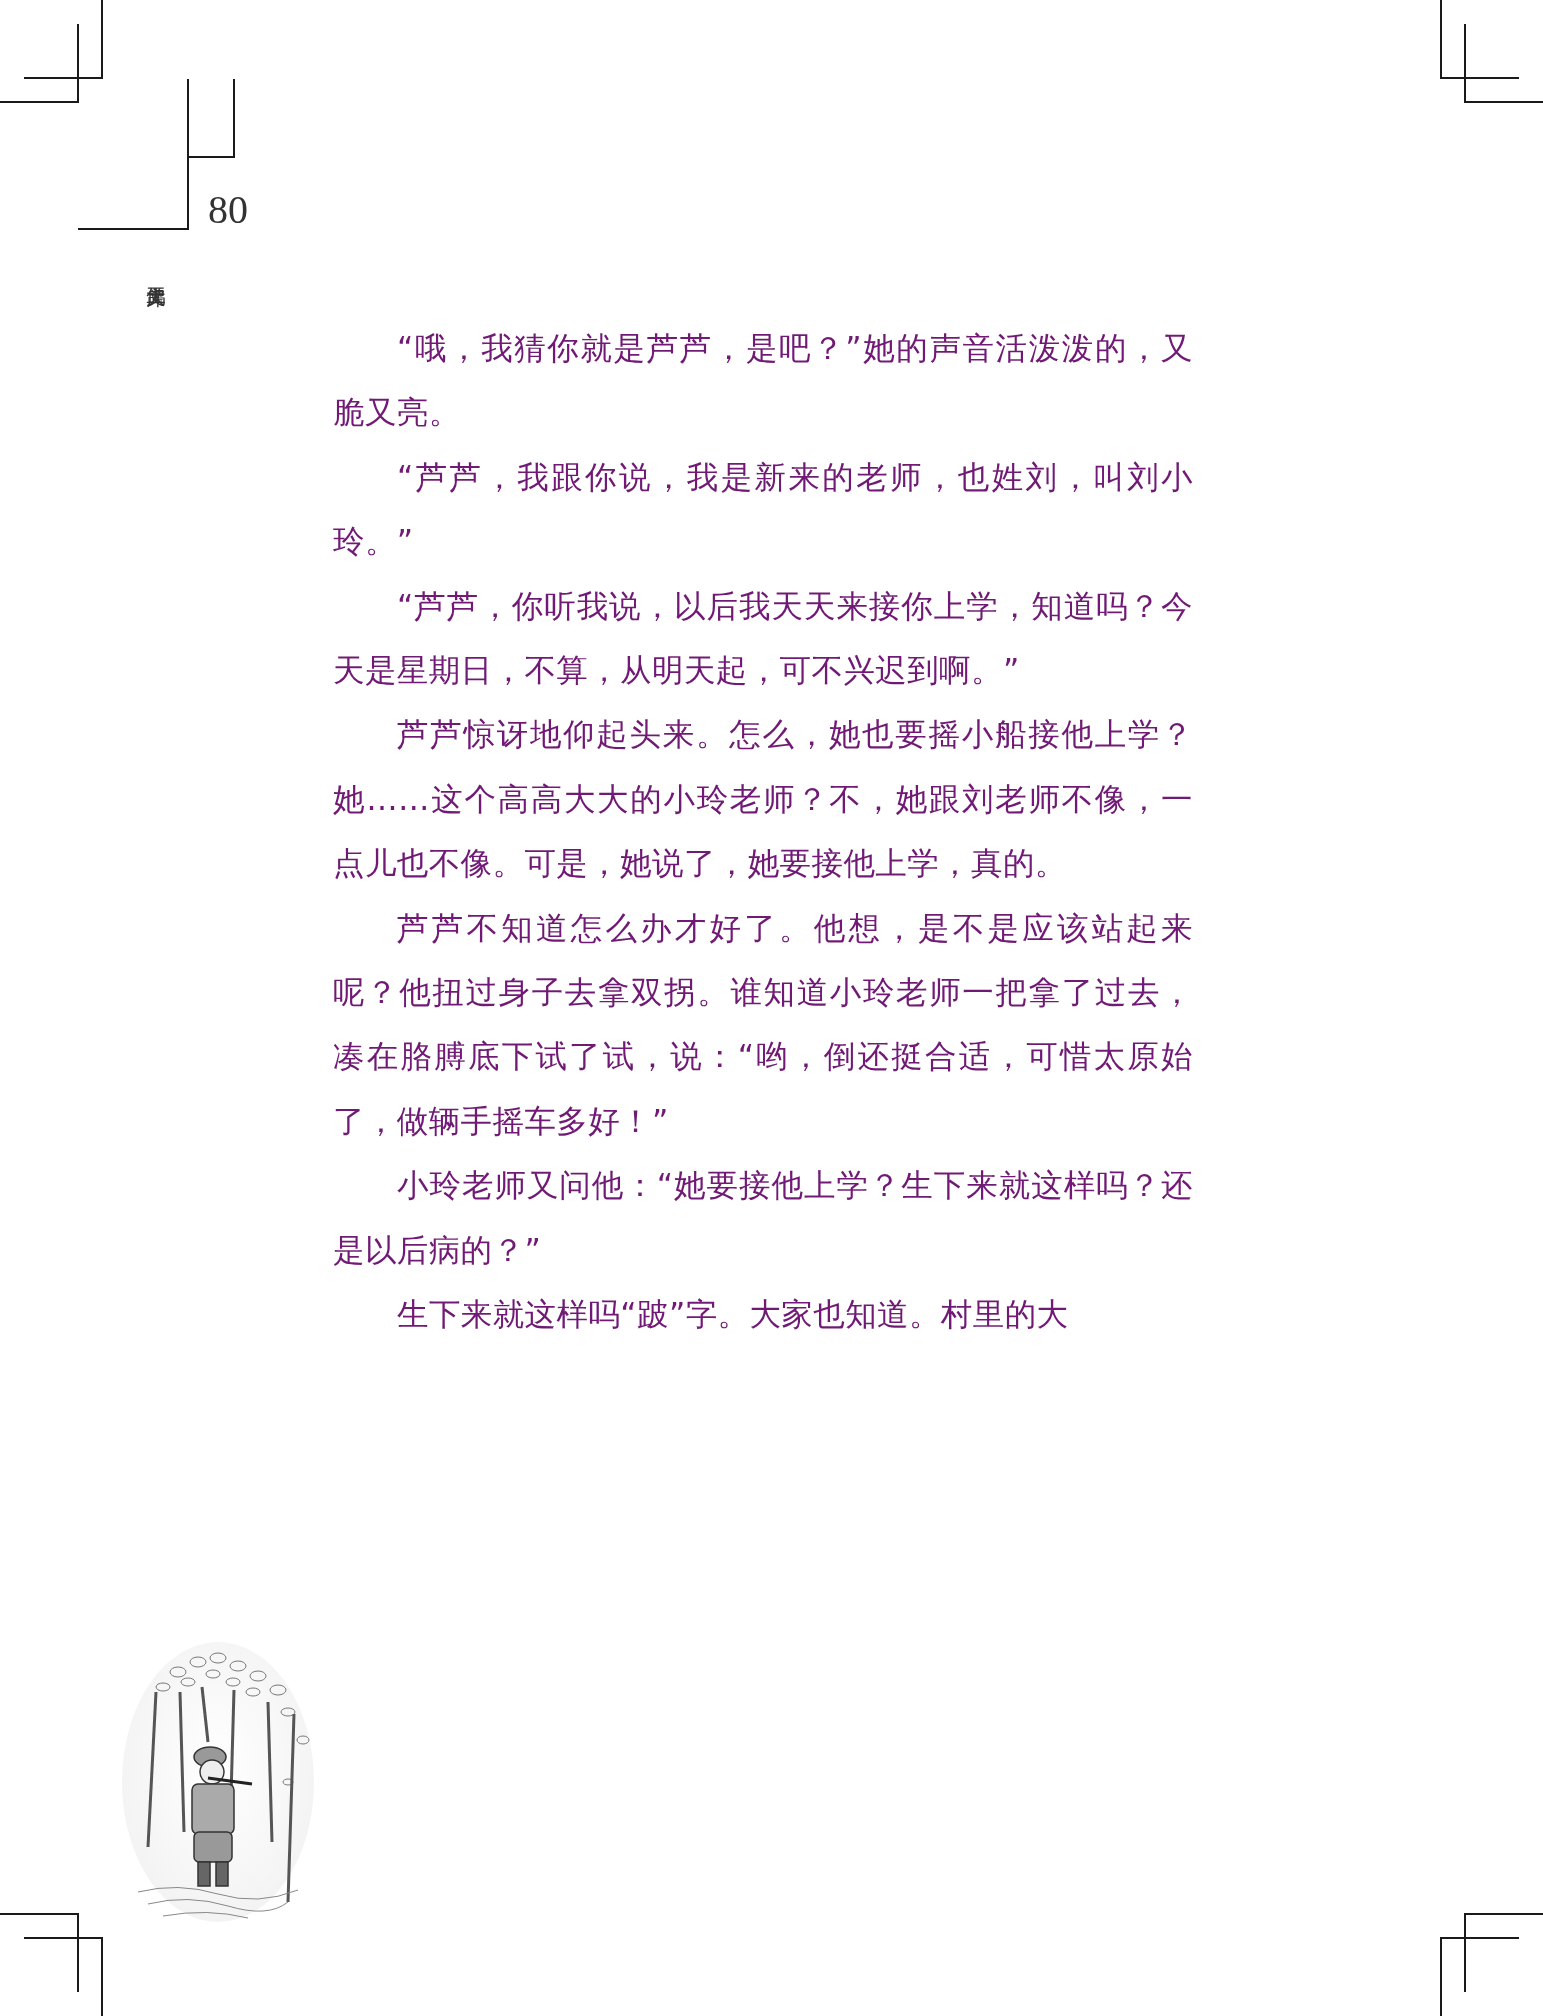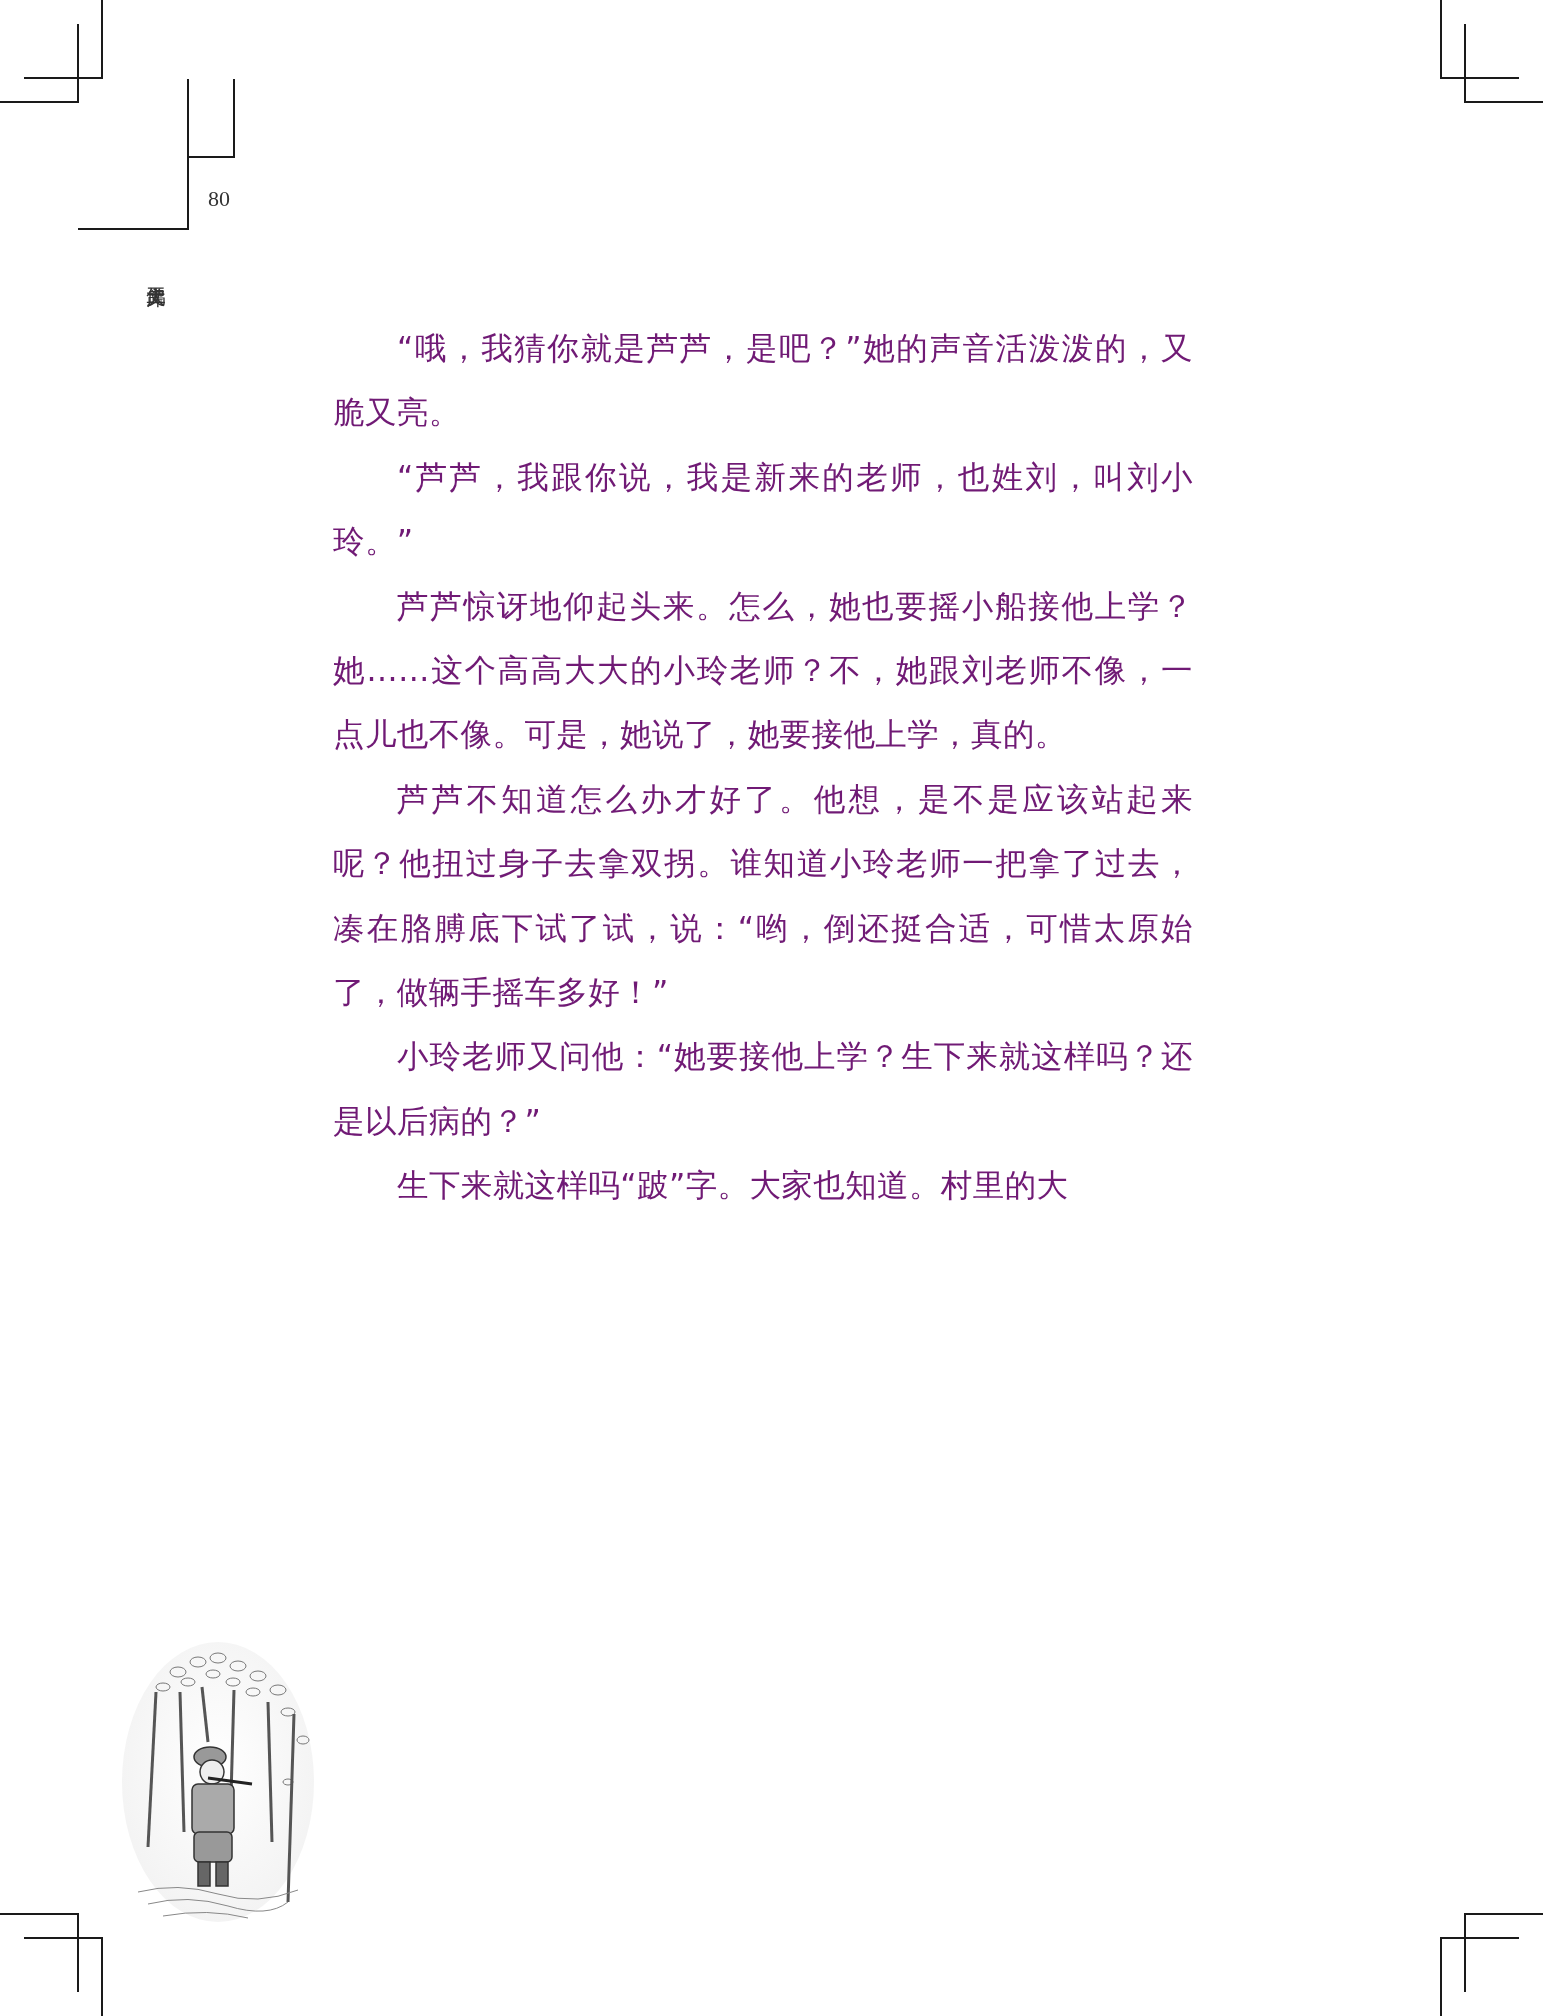--- a/index.html
+++ b/index.html
@@ -2,21 +2,21 @@
 <html><head>
 <meta charset="utf-8">
 <style>
   html, body { margin: 0; padding: 0; background: #ffffff; }
   body { width: 1543px; height: 2016px; position: relative; overflow: hidden;
          font-family: "DejaVu Sans", "Liberation Sans", sans-serif; color: #222; }
   .mark { position: absolute; background: #1a1a1a; }
   .h { height: 2px; }
   .v { width: 2px; }
   .page-number { position: absolute; left: 208px; top: 186px; font-family: "Liberation Serif", "DejaVu Serif", serif;
-                 font-size: 22px; color: #333; letter-spacing: 0; }
+                 font-size: 40px; color: #333; letter-spacing: 0; }
   .series-title { position: absolute; left: 147px; top: 272px; width: 22px; font-size: 19px; line-height: 24px;
                   color: #333; writing-mode: vertical-rl; text-orientation: upright; letter-spacing: 0; }
   .body-text { position: absolute; left: 333px; top: 316px; width: 860px; }
   .para { margin: 0; font-size: 31.5px; line-height: 64.4px; text-indent: 64px; text-align: justify;
           letter-spacing: 0.4px; color: #701a75; }
   .illustration { position: absolute; left: 118px; top: 1632px; width: 200px; height: 300px; }
 </style>
 </head>
 <body>
 
@@ -44,20 +44,21 @@
 <div class="mark v" style="left:1464px;top:1913px;height:79px;"></div>
 <div class="mark h" style="left:1440px;top:1937px;width:79px;"></div>
 <div class="mark v" style="left:1440px;top:1937px;height:79px;"></div>
 
 <div class="page-number">80</div>
 <div class="series-title">大王鸽文库</div>
 
 <div class="body-text">
   <p class="para">“哦，我猜你就是芦芦，是吧？”她的声音活泼泼的，又脆又亮。</p>
   <p class="para">“芦芦，我跟你说，我是新来的老师，也姓刘，叫刘小玲。”</p>
+  <p class="para">“芦芦，你听我说，以后我天天来接你上学，知道吗？今天是星期日，不算，从明天起，可不兴迟到啊。”</p>
   <p class="para">芦芦惊讶地仰起头来。怎么，她也要摇小船接他上学？她……这个高高大大的小玲老师？不，她跟刘老师不像，一点儿也不像。可是，她说了，她要接他上学，真的。</p>
   <p class="para">芦芦不知道怎么办才好了。他想，是不是应该站起来呢？他扭过身子去拿双拐。谁知道小玲老师一把拿了过去，凑在胳膊底下试了试，说：“哟，倒还挺合适，可惜太原始了，做辆手摇车多好！”</p>
   <p class="para">小玲老师又问他：“她要接他上学？生下来就这样吗？还是以后病的？”</p>
   <p class="para">生下来就这样吗“跛”字。大家也知道。村里的大</p>
 </div>
 
 <div class="illustration">
   <svg width="200" height="300" viewBox="0 0 200 300">
     <defs>
       <radialGradient id="glow" cx="50%" cy="45%" r="55%">

